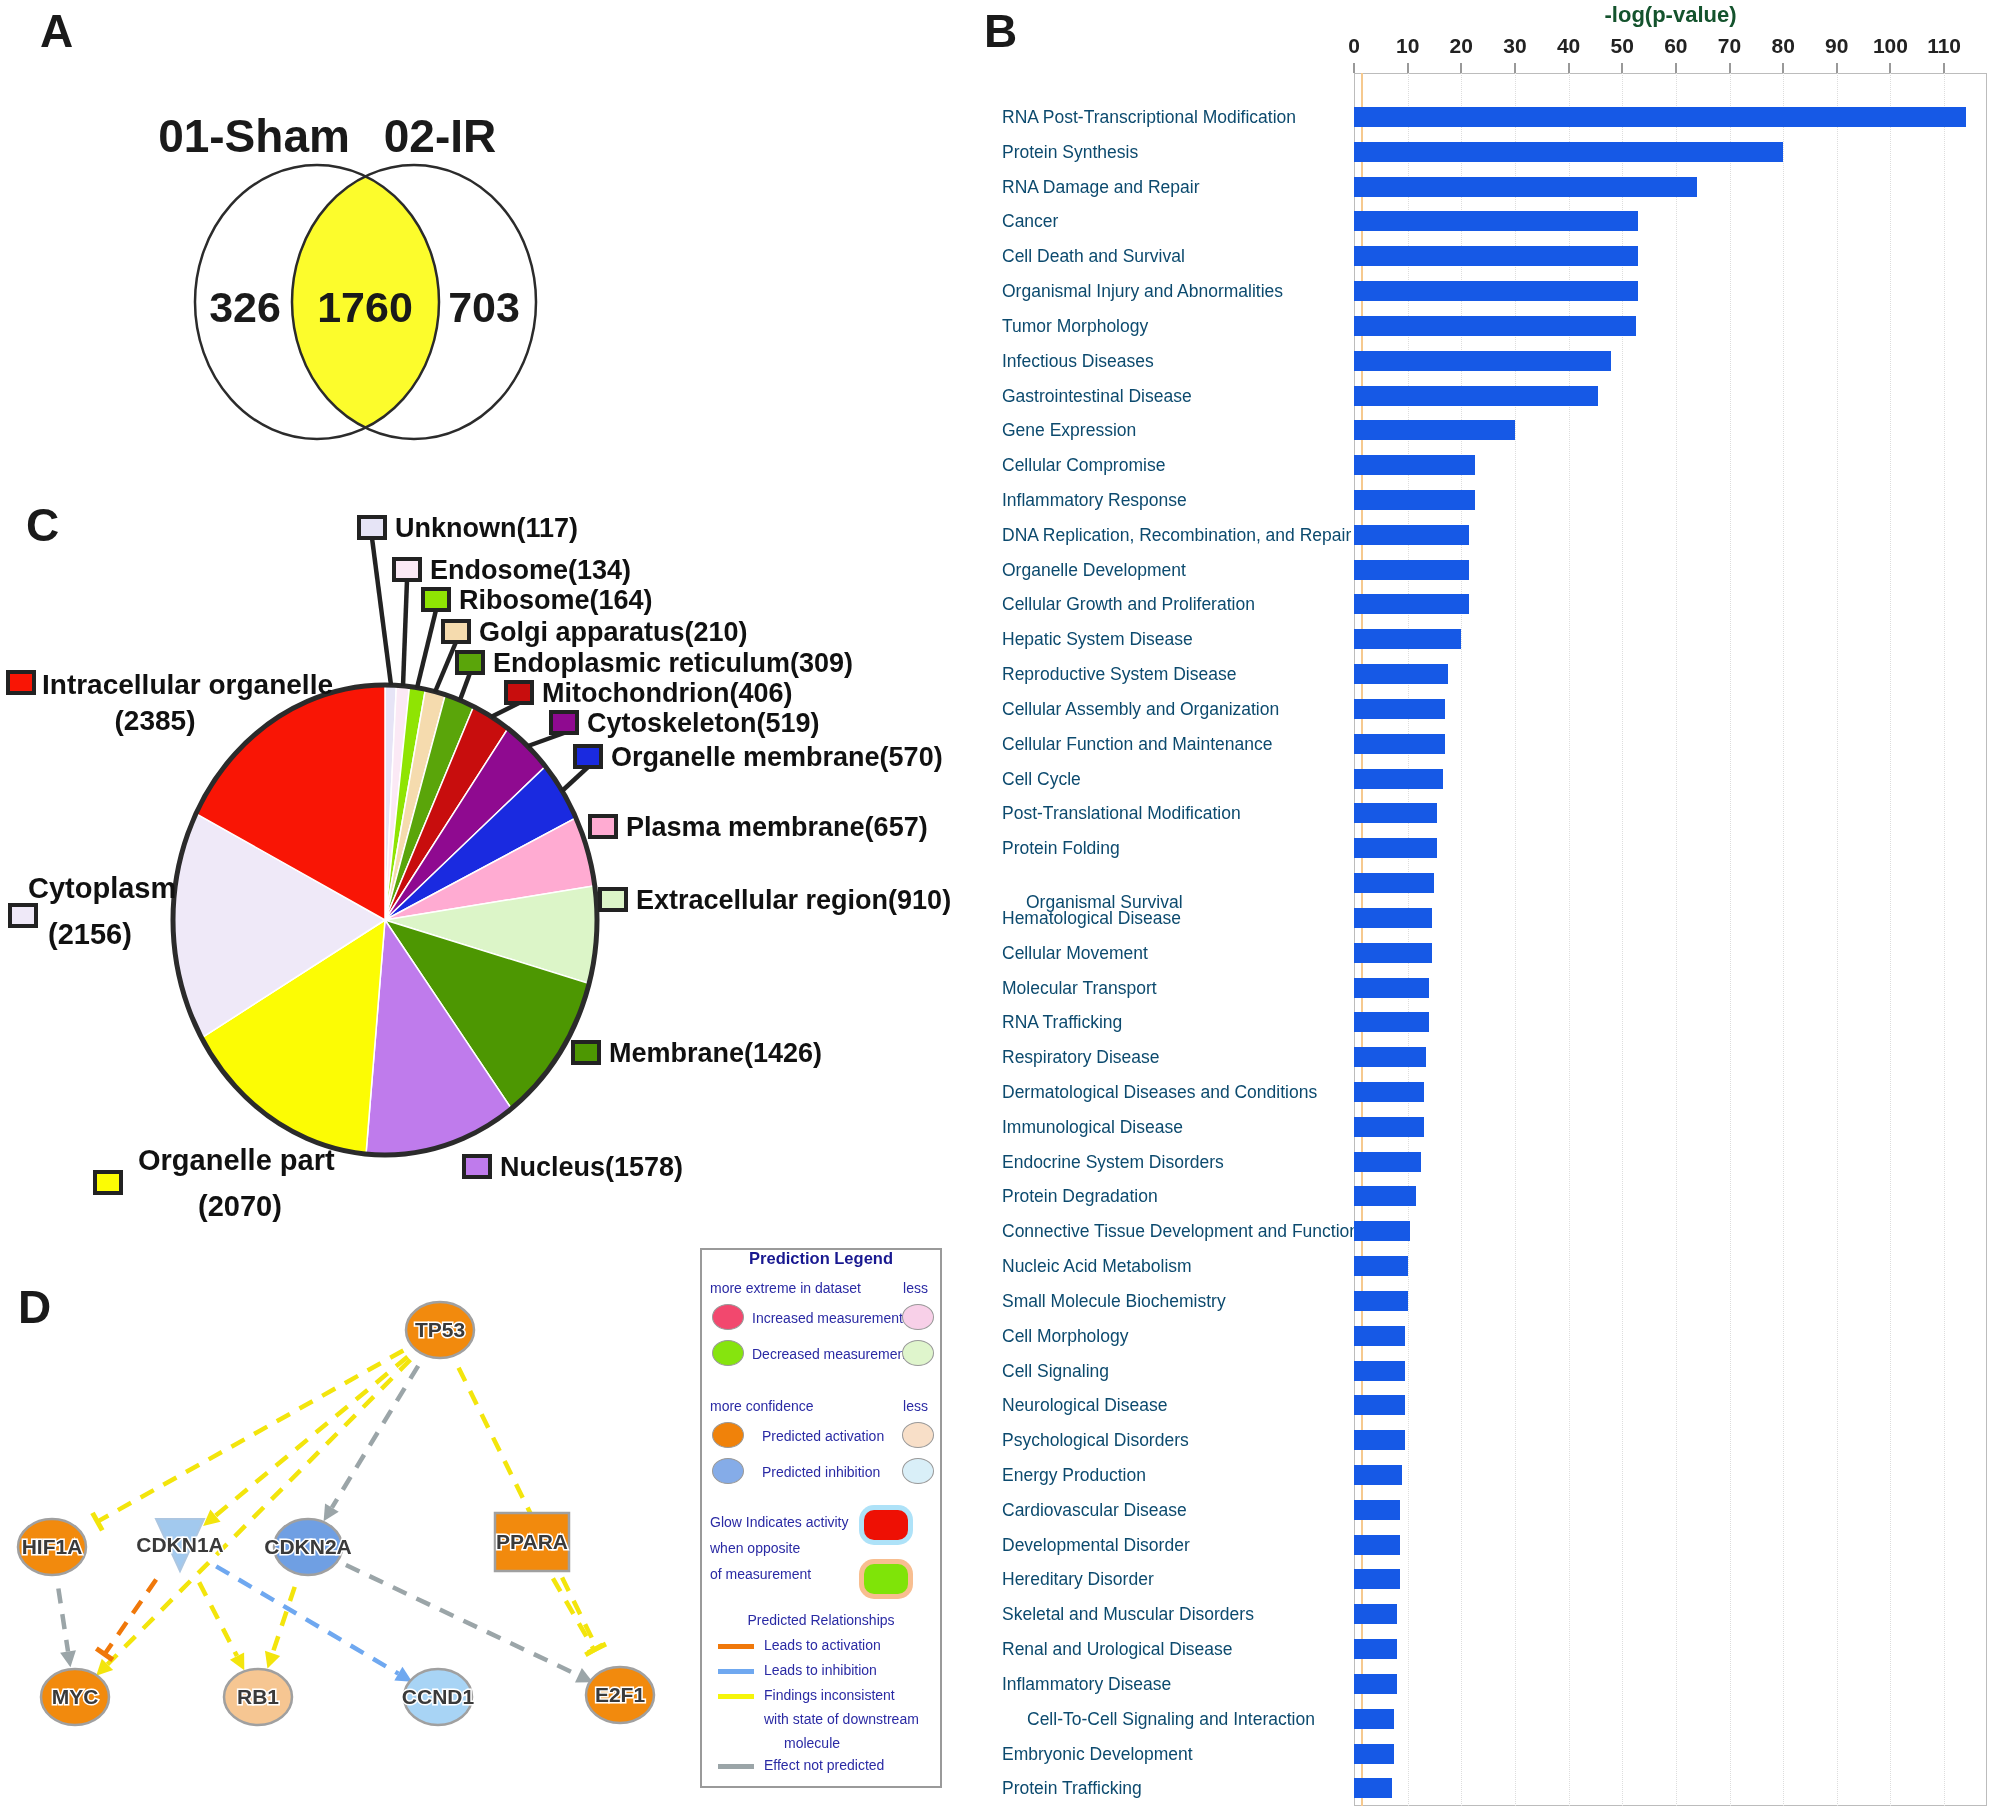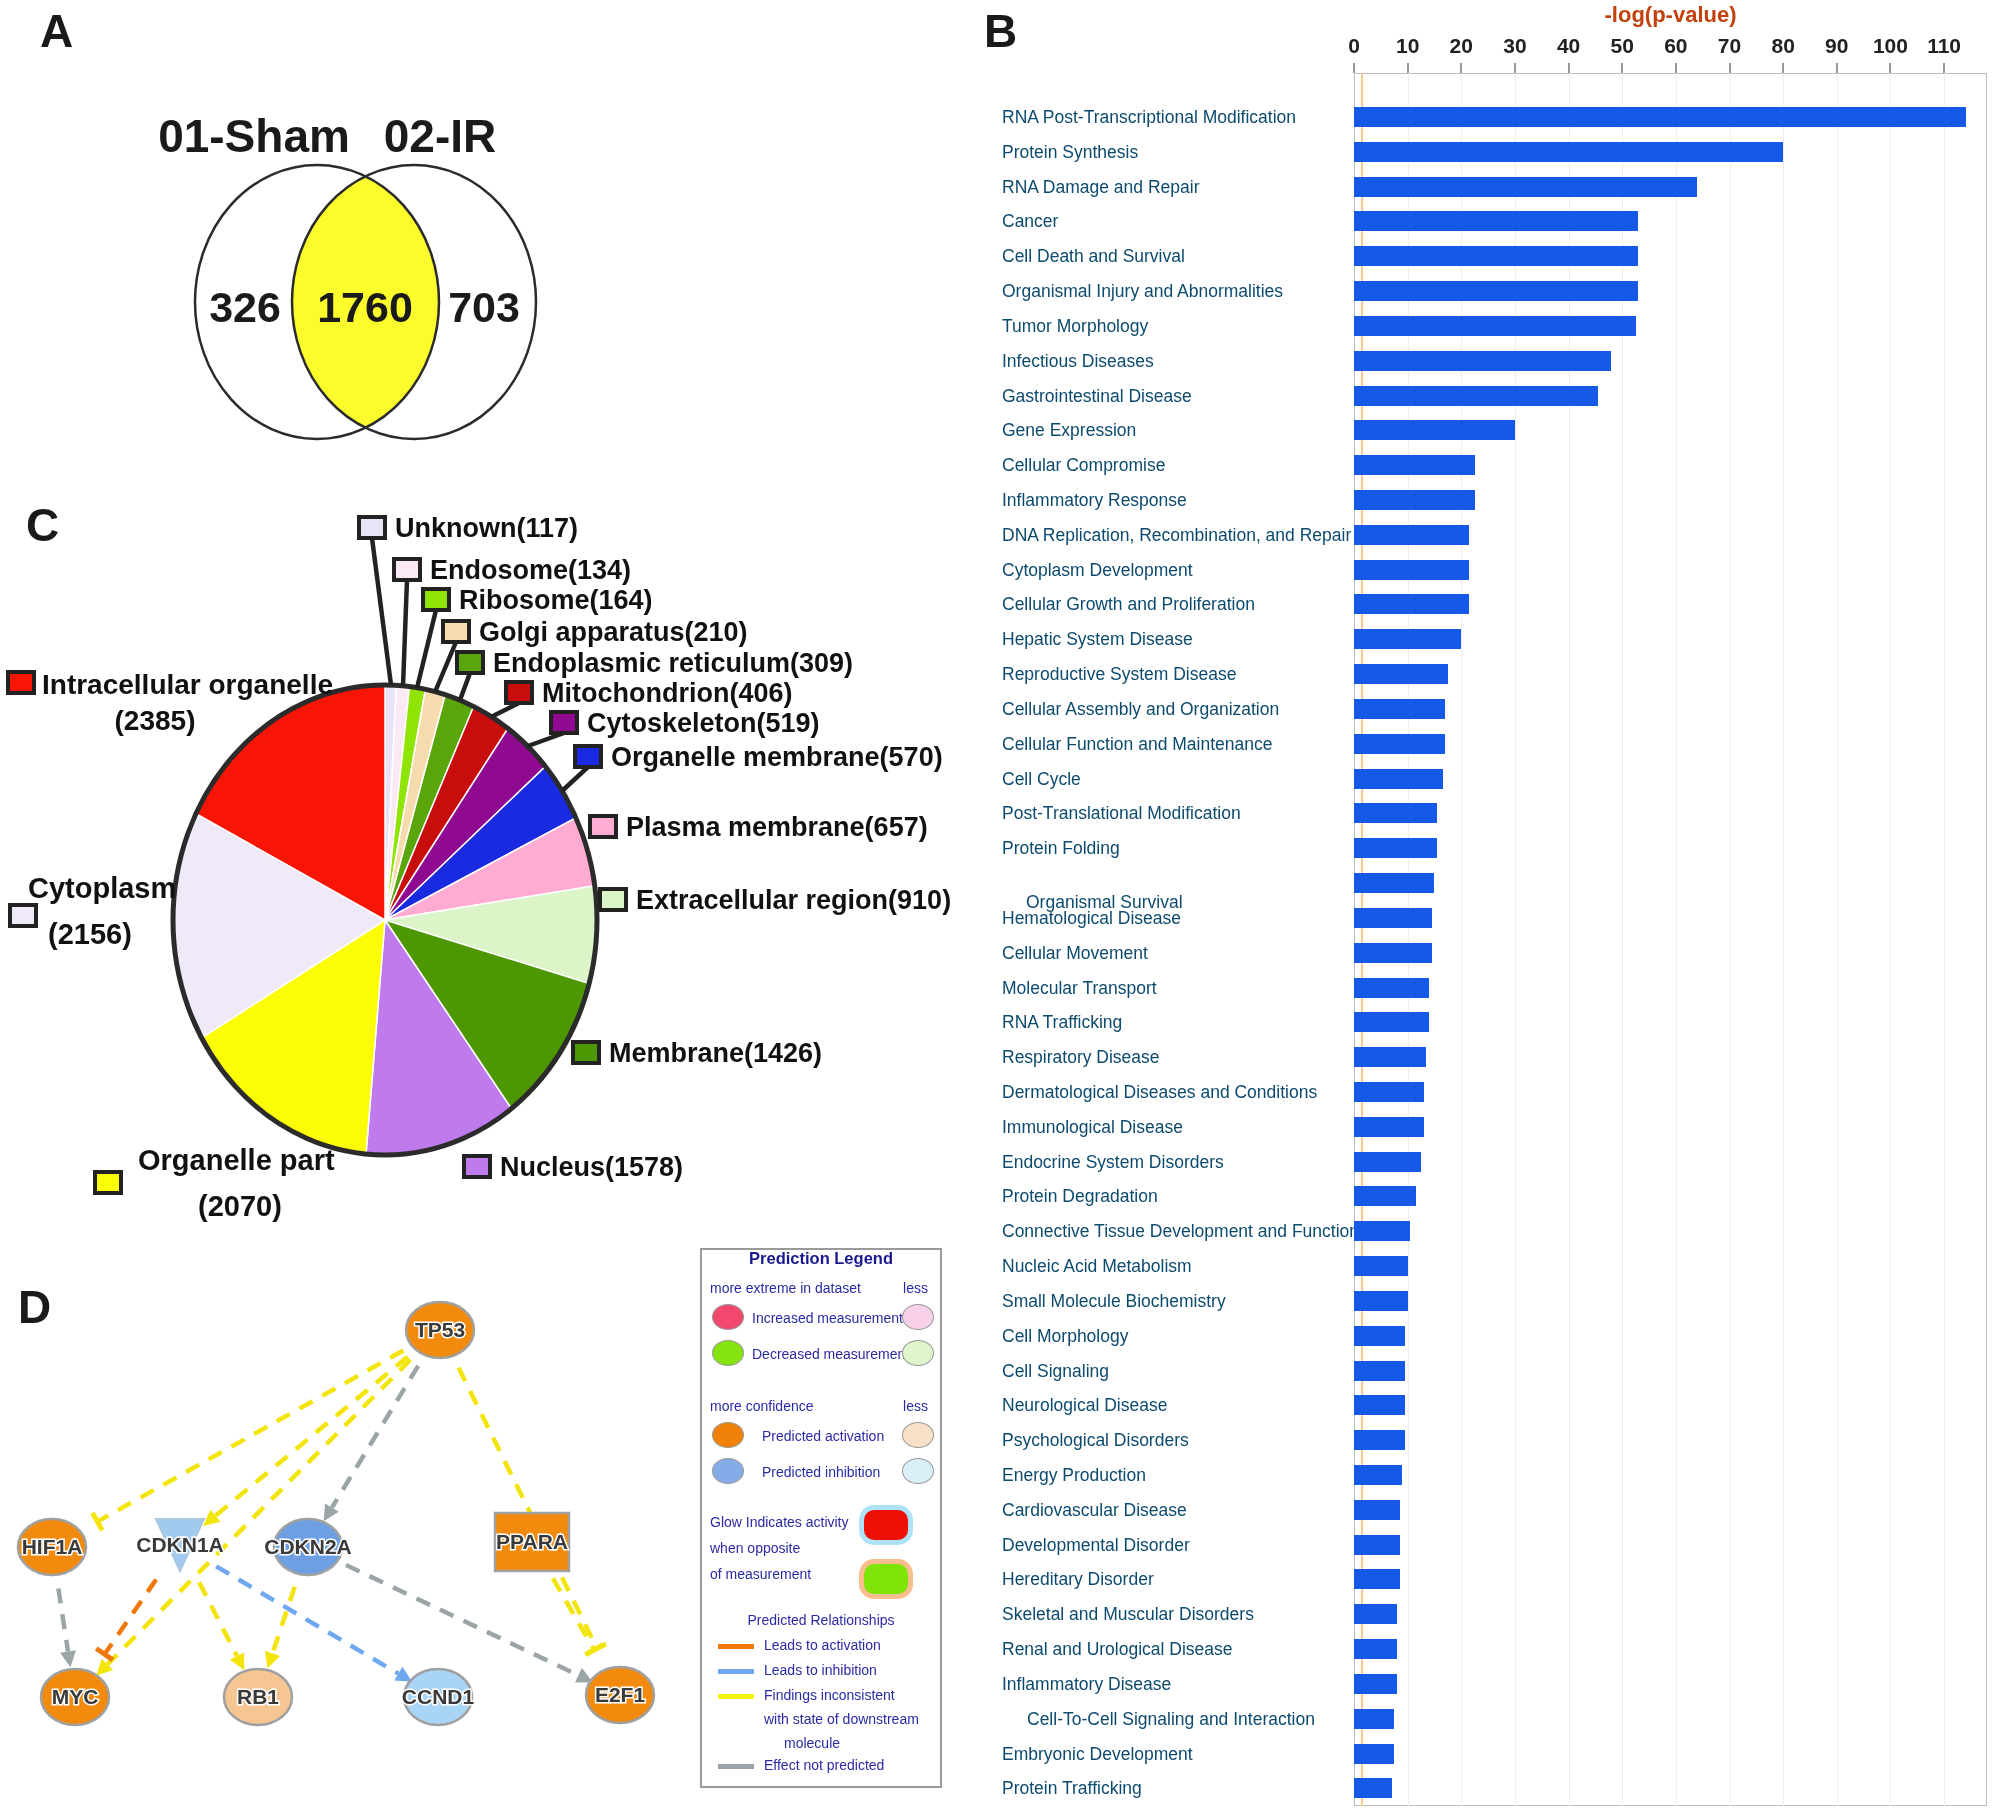--- a/index.html
+++ b/index.html
@@ -2,21 +2,21 @@
 <html><head>
 <meta charset="utf-8">
 <style>
   html,body{margin:0;padding:0;background:#fff;}
   .stage{position:relative;width:2000px;height:1813px;background:#fff;overflow:hidden;
          font-family:"Liberation Sans", sans-serif;}
   .panel-letter{position:absolute;font-size:46px;font-weight:bold;color:#1a1a1a;}
   
   #panelB{position:absolute;left:980px;top:0;width:1020px;height:1813px;}
   #bar-title{position:absolute;left:374px;top:2px;width:633px;text-align:center;
-             font-size:22px;font-weight:bold;color:#c2410c;}
+             font-size:22px;font-weight:bold;color:#14532d;}
   .tickLabel{position:absolute;top:34px;width:60px;text-align:center;
              font-size:21px;font-weight:bold;color:#222;}
   .tickMark{position:absolute;top:63px;width:2px;height:10px;background:#999;}
   #plotBox{position:absolute;left:374px;top:73px;width:633px;height:1733px;
            border:1px solid #bcbcbc;box-sizing:border-box;}
   .gridline{position:absolute;top:73px;height:1733px;width:0;border-left:1px dotted #ddd;}
   .threshold{position:absolute;top:73px;height:1733px;width:2px;background:#f6c98e;}
   .bar{position:absolute;height:20px;background:#1659E6;}
   .barLabel{position:absolute;left:22px;width:345px;font-size:17.5px;color:#0c4a6e;
             white-space:nowrap;line-height:22px;}
@@ -232,21 +232,21 @@
         <div class="barLabel" style="top: 384.56px;">Gastrointestinal Disease</div>
         <div class="bar" style="left: 374px; top: 385.56px; width: 244.081px; background: rgb(22, 89, 230);"></div>
         <div class="barLabel" style="top: 419.38px;">Gene Expression</div>
         <div class="bar" style="left: 374px; top: 420.38px; width: 160.932px; background: rgb(22, 89, 230);"></div>
         <div class="barLabel" style="top: 454.2px;">Cellular Compromise</div>
         <div class="bar" style="left: 374px; top: 455.2px; width: 120.699px; background: rgb(22, 89, 230);"></div>
         <div class="barLabel" style="top: 489.02px;">Inflammatory Response</div>
         <div class="bar" style="left: 374px; top: 490.02px; width: 120.699px; background: rgb(22, 89, 230);"></div>
         <div class="barLabel" style="top: 523.84px;">DNA Replication, Recombination, and Repair</div>
         <div class="bar" style="left: 374px; top: 524.84px; width: 115.335px; background: rgb(22, 89, 230);"></div>
-        <div class="barLabel" style="top: 558.66px;">Cytoplasm Development</div>
+        <div class="barLabel" style="top: 558.66px;">Organelle Development</div>
         <div class="bar" style="left: 374px; top: 559.66px; width: 115.335px; background: rgb(22, 89, 230);"></div>
         <div class="barLabel" style="top: 593.48px;">Cellular Growth and Proliferation</div>
         <div class="bar" style="left: 374px; top: 594.48px; width: 115.335px; background: rgb(22, 89, 230);"></div>
         <div class="barLabel" style="top: 628.3px;">Hepatic System Disease</div>
         <div class="bar" style="left: 374px; top: 629.3px; width: 107.288px; background: rgb(22, 89, 230);"></div>
         <div class="barLabel" style="top: 663.12px;">Reproductive System Disease</div>
         <div class="bar" style="left: 374px; top: 664.12px; width: 93.8771px; background: rgb(22, 89, 230);"></div>
         <div class="barLabel" style="top: 697.94px;">Cellular Assembly and Organization</div>
         <div class="bar" style="left: 374px; top: 698.94px; width: 91.1949px; background: rgb(22, 89, 230);"></div>
         <div class="barLabel" style="top: 732.76px;">Cellular Function and Maintenance</div>

